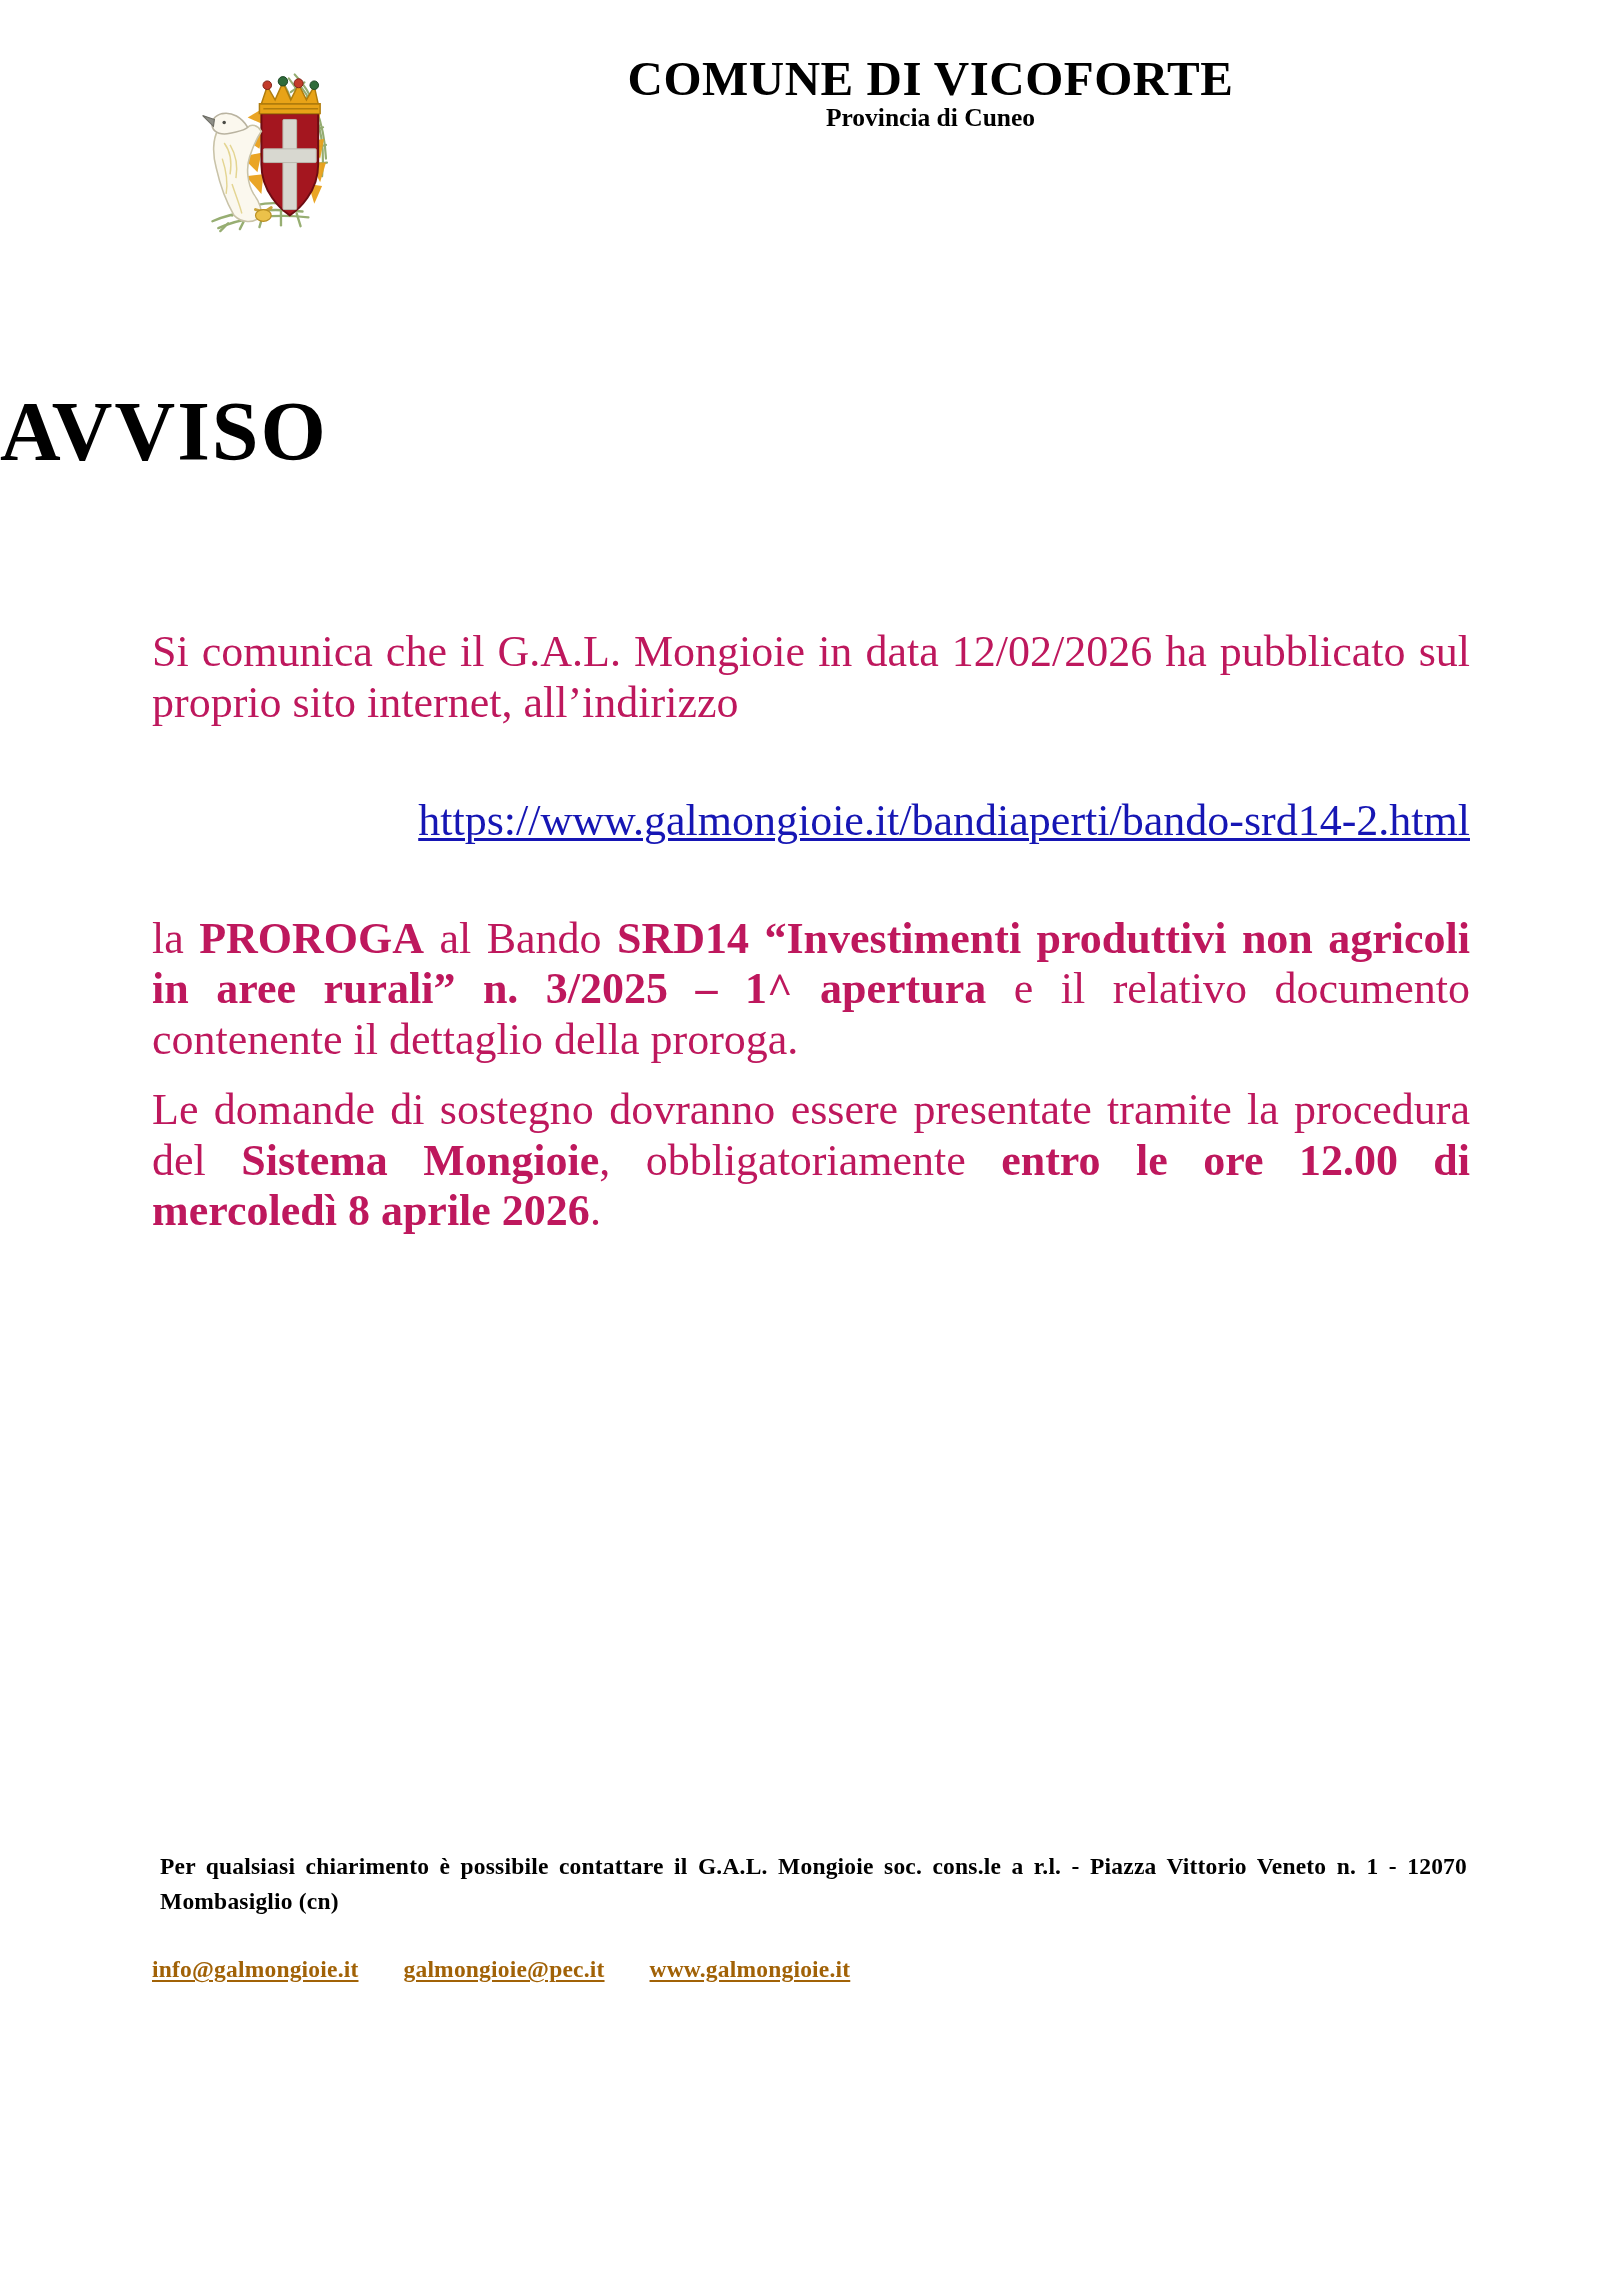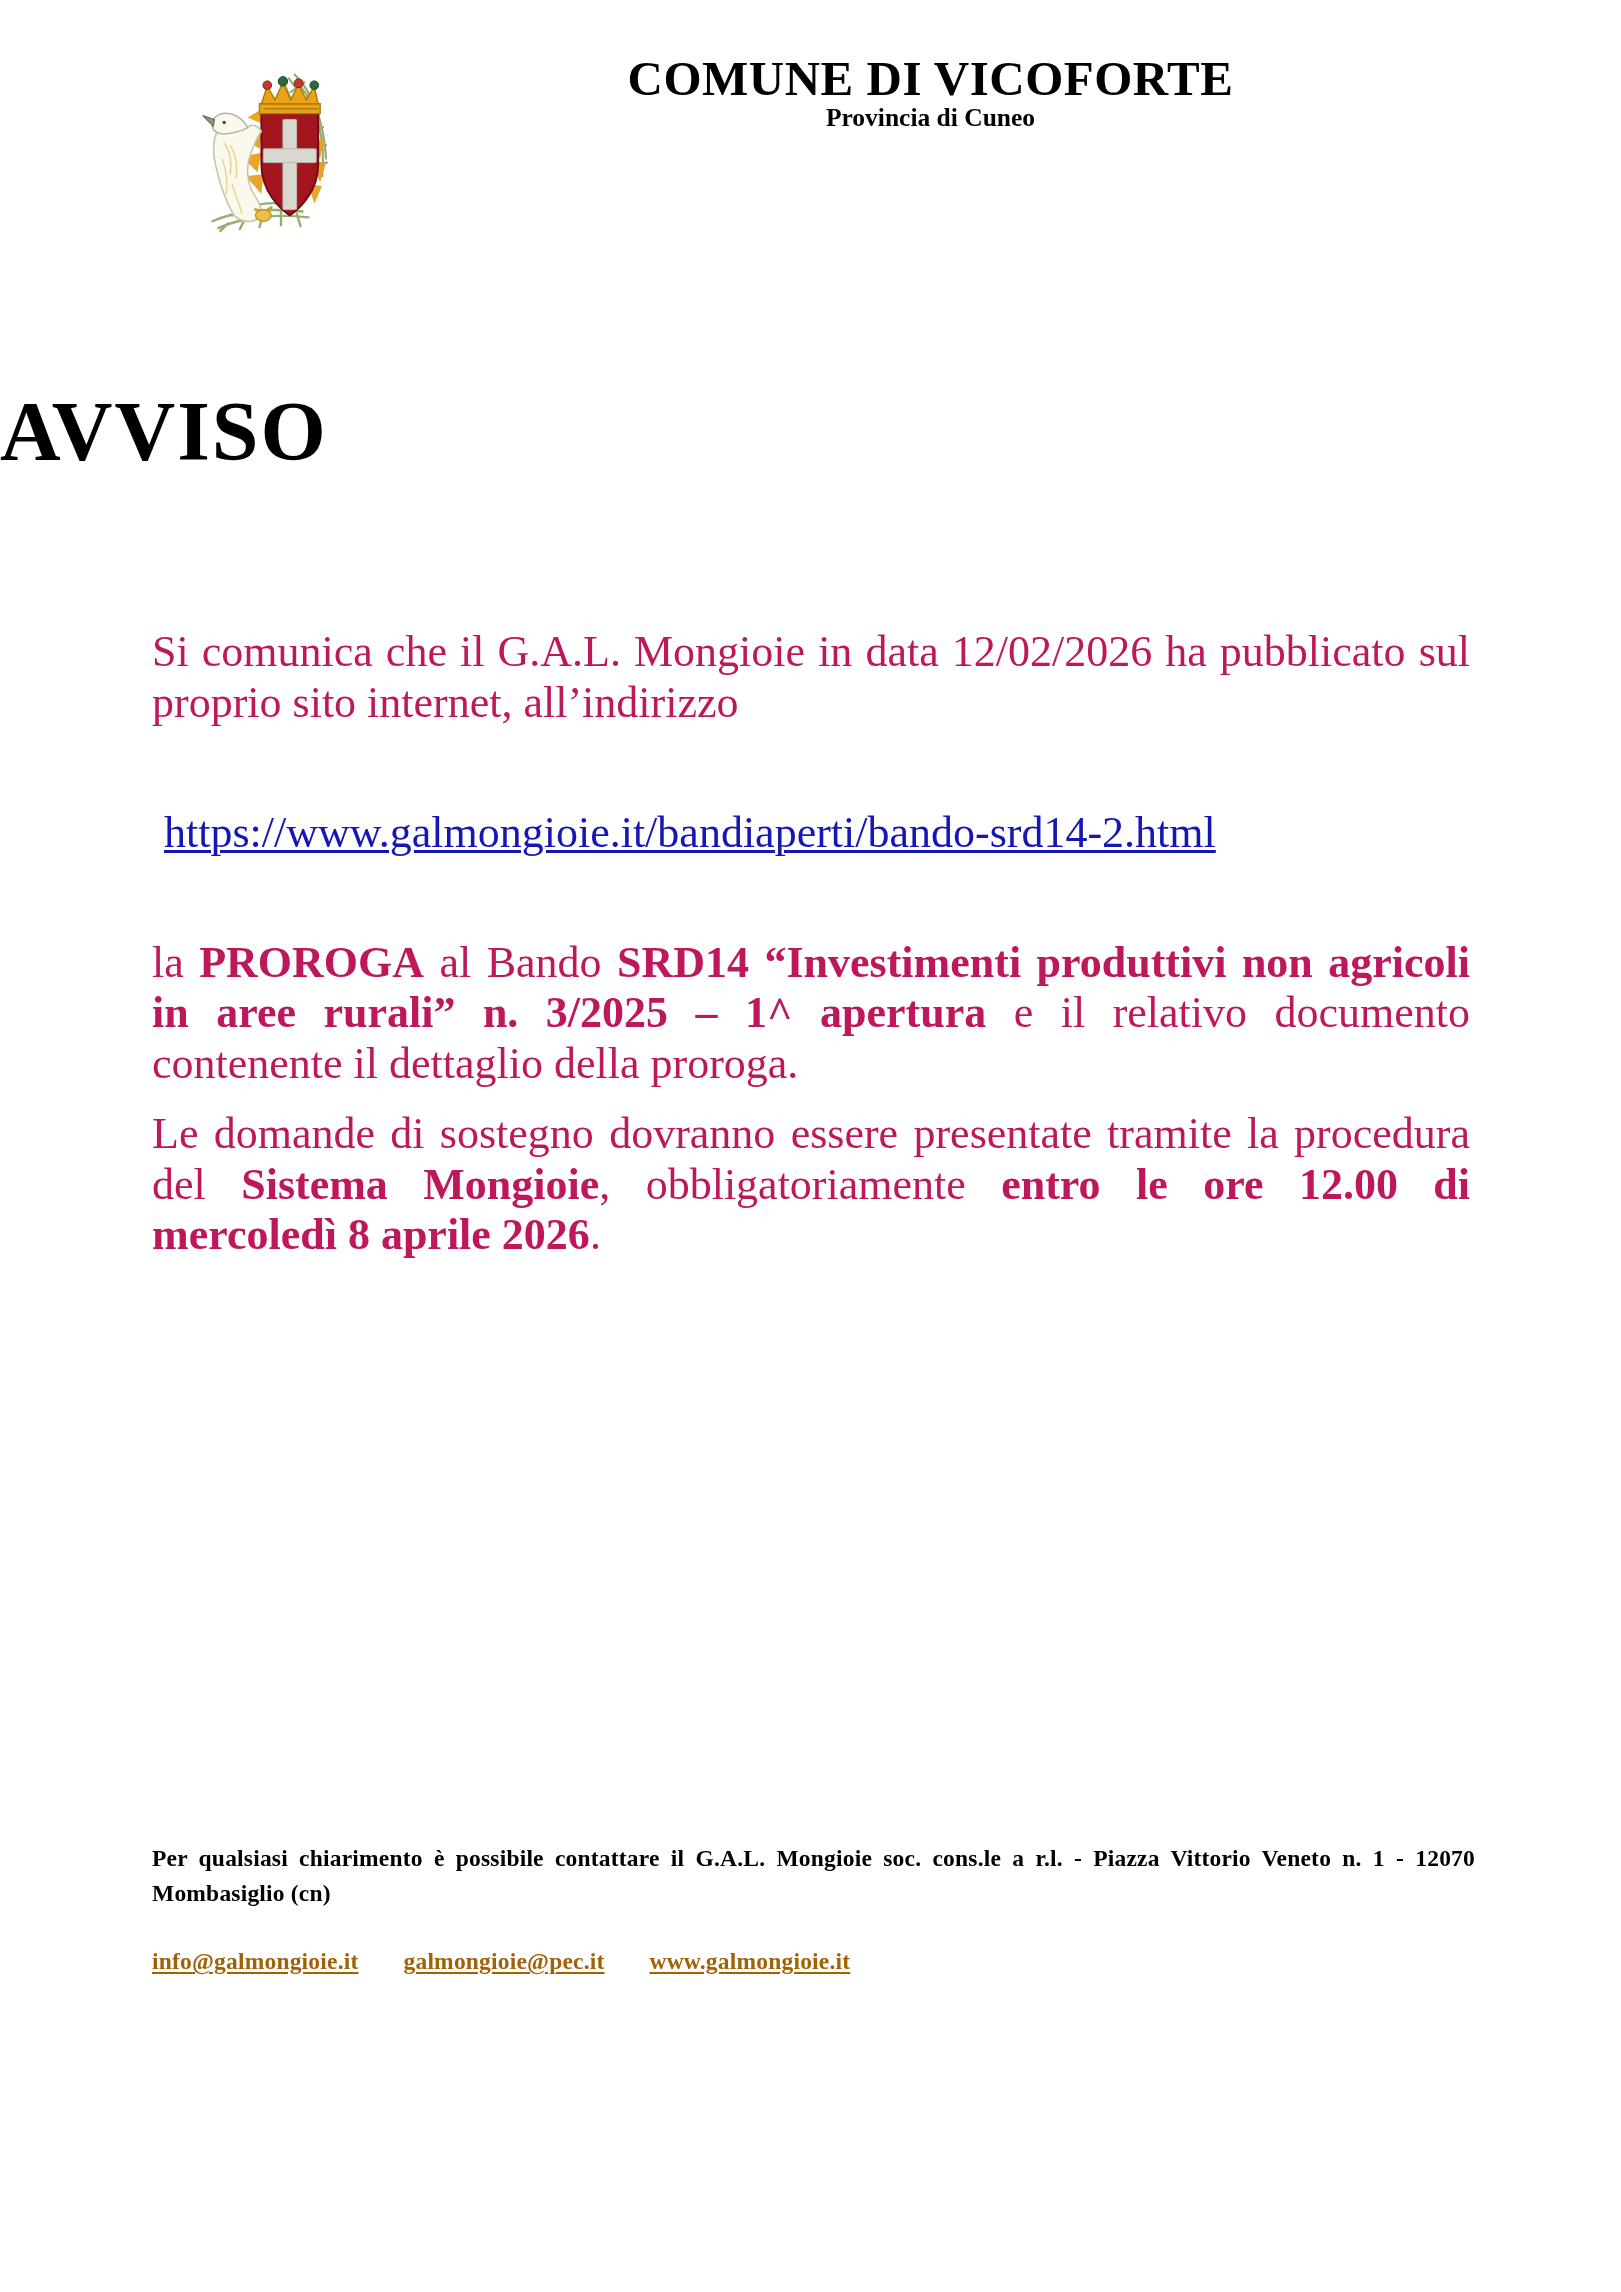--- a/index.html
+++ b/index.html
@@ -94,22 +94,22 @@
     color: #be185d;
   }
   .para b { font-weight: bold; }
 
   .spacer-lg { height: 67px; }
   .spacer-sm { height: 19.6px; }
 
   .link-para {
     font-size: 44px;
     line-height: 1.17;
-    margin: 12px;
-    text-align: left;
+    margin: 0;
+    text-align: right;
   }
   a.doclink {
     color: #1616B4;
     text-decoration: underline;
     text-decoration-thickness: 2.9px;
     text-underline-offset: 2.9px;
     word-break: break-word;
   }
 
   
@@ -118,21 +118,21 @@
     left: 152px;
     top: 1841px;
     width: 1323px;
   }
   .foot-line {
     font-size: 23.5px;
     font-weight: bold;
     line-height: 1.48;
     text-align: justify;
     text-align-last: left;
-    margin: 0;
+    margin: 8px;
     letter-spacing: 0.2px;
   }
   .foot-contacts {
     margin-top: 31px;
     font-size: 23.5px;
     font-weight: bold;
     letter-spacing: 0.2px;
   }
   .foot-gap { display: inline-block; width: 41px; }
   .foot-links {

